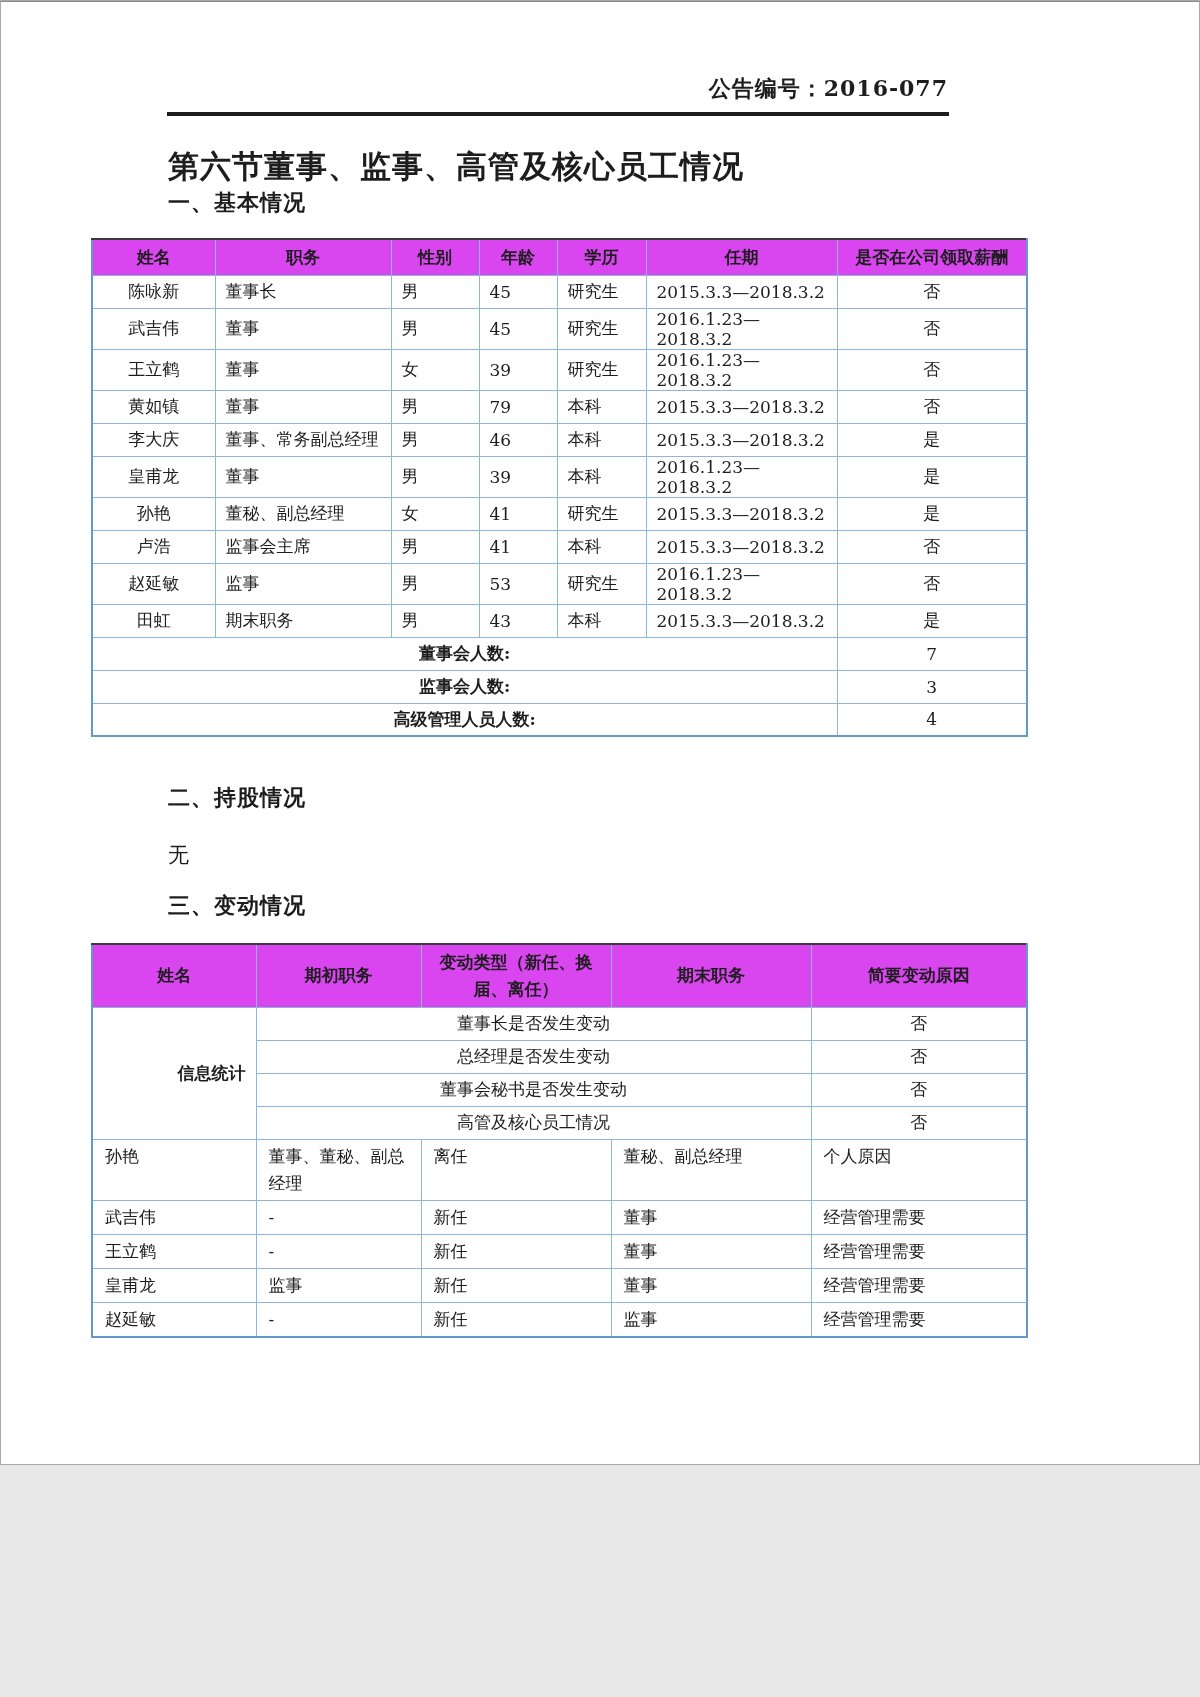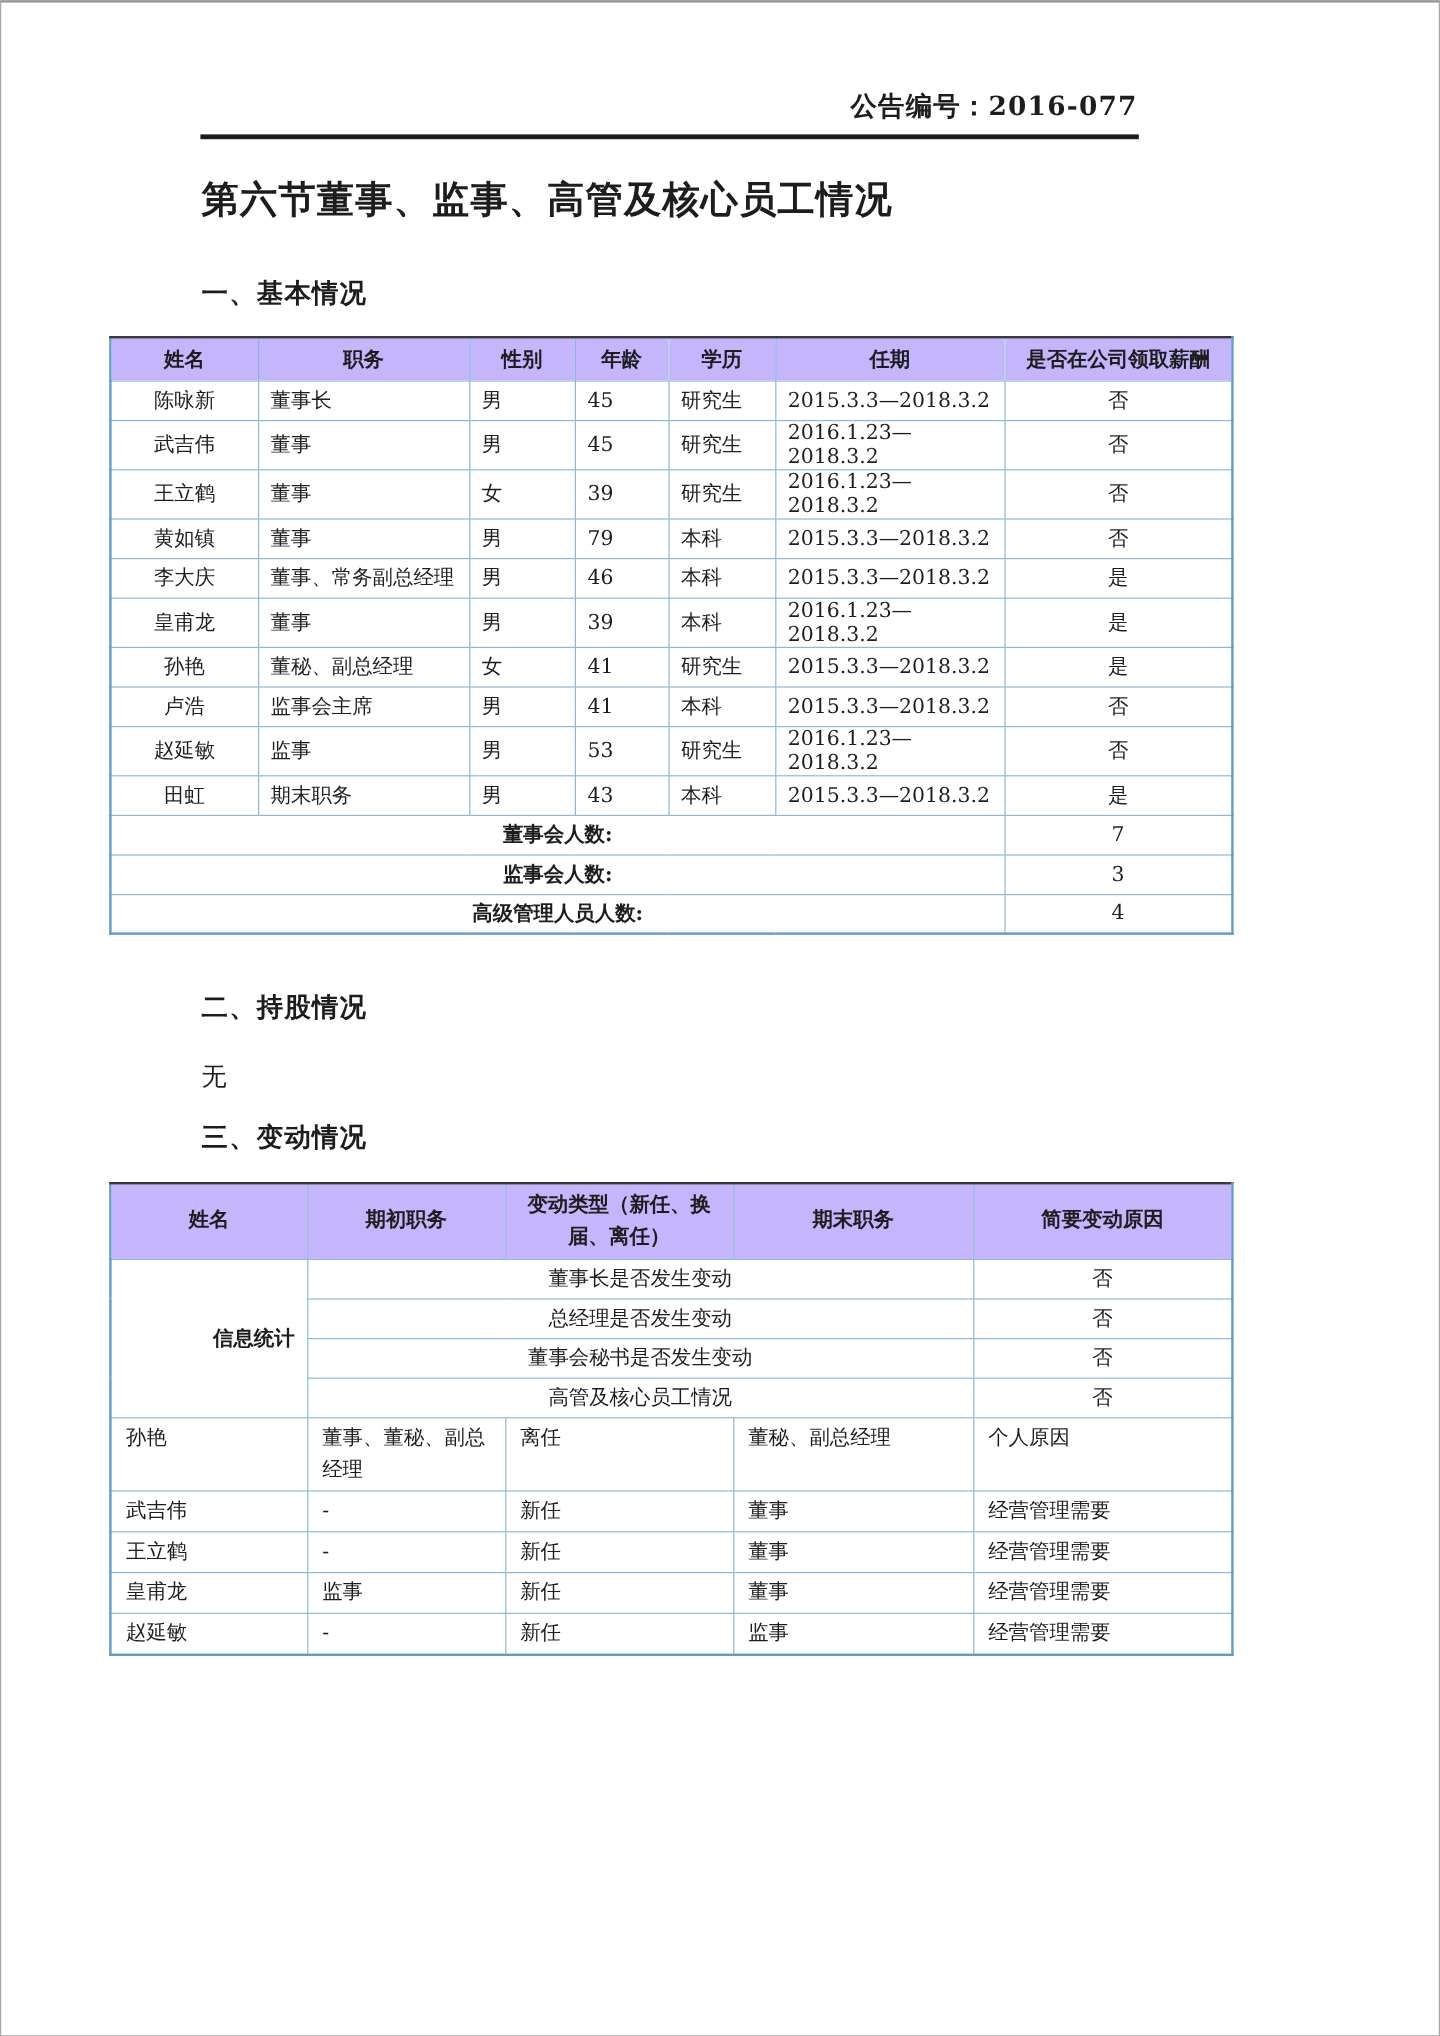--- a/index.html
+++ b/index.html
@@ -1,18 +1,18 @@
 <!DOCTYPE html>
 <html><head>
 <meta charset="utf-8">
 <style>
   html,body { margin:0; padding:0; background:#e8e8e8; }
   .page {
     position:relative;
-    width:1200px; height:1697px;
+    width:1200px; height:1465px;
     margin:0 auto;
     background:#ffffff;
     box-shadow: inset 0 0 0 1px #a8a8a8, inset 0 2px 0 #8a8a8a;
     font-family:"DejaVu Serif","Liberation Serif",serif;
     color:#1d1d1d;
     overflow:hidden;
   }
 
   
   .doc-header {
@@ -34,21 +34,21 @@
     font-weight:bold;
     letter-spacing:1px;
   }
   .section-heading {
     margin:0;
     margin-left:168px;
     font-size:22px;
     font-weight:bold;
     letter-spacing:1px;
   }
-  .heading-basic  { margin-top:42px; }
+  .heading-basic  { }
   .heading-hold   { margin-top:46px; }
   .heading-change { margin-top:22px; }
   .hold-content {
     margin-left:168px;
     margin-top:28px;
     font-size:21px;
   }
 
   
   table.doc-table {
@@ -58,21 +58,21 @@
     table-layout:fixed;
     font-size:17px;
   }
   .doc-table th, .doc-table td {
     border:1px solid #8db6dd;
     box-sizing:border-box;
     overflow:hidden;
   }
   table.doc-table { border:2px solid #639ac9; border-top:2px solid #3a3a3a; }
   .doc-table thead th {
-    background:#c4b5fd;
+    background:#d946ef;
     font-weight:bold;
     text-align:center;
     vertical-align:middle;
   }
 
   
   .t1 { margin-top:20px; }
   .t1 thead th { height:36px; }
   .t1 tbody td { height:33px; padding:0 10px; vertical-align:middle; text-align:left; }
   .t1 tbody td:nth-child(1) { text-align:center;margin-left:16px; }

